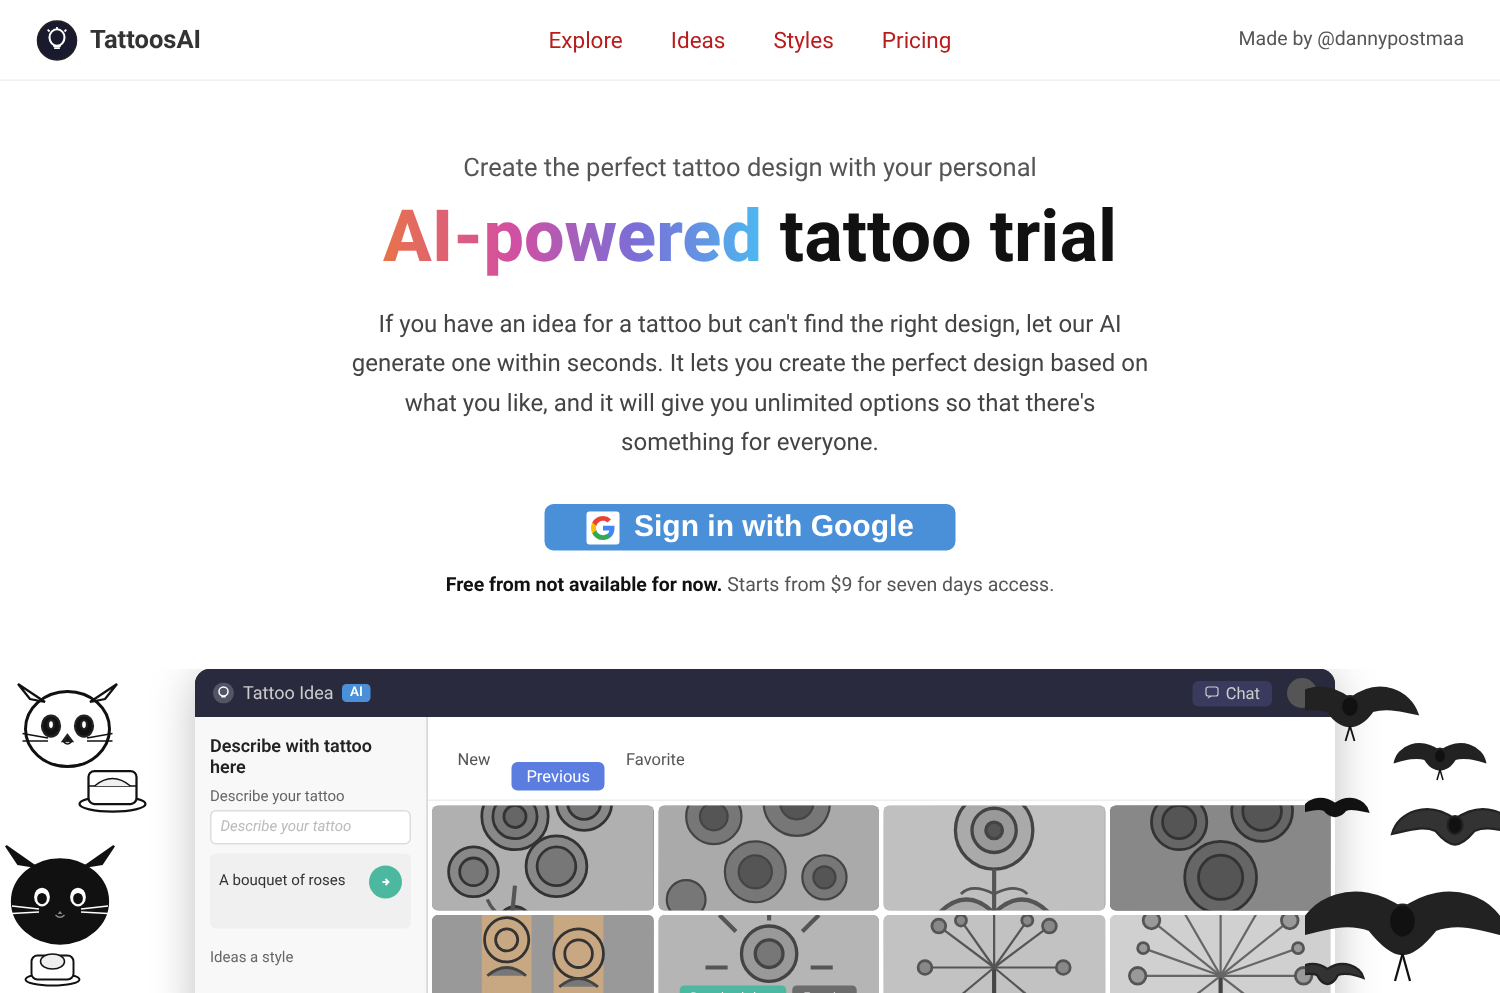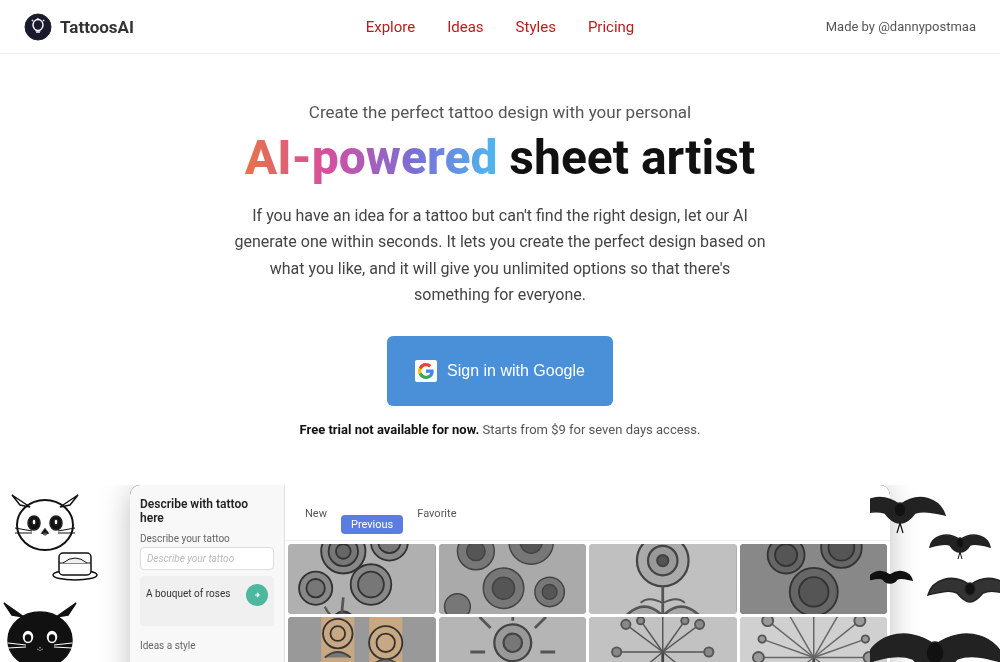--- a/index.html
+++ b/index.html
@@ -83,23 +83,23 @@
       line-height: 1.65;
     }
     .google-btn {
       display: inline-flex;
       align-items: center;
       gap: 10px;
       background: #4A90D9;
       color: #fff;
       border: none;
       border-radius: 6px;
-      padding: 24px 28px;
-      font-size: 16px;
-      font-weight: 400;
+      padding: 4px 28px;
+      font-size: 20px;
+      font-weight: 700;
       cursor: pointer;
       text-decoration: none;
       margin-bottom: 16px;
     }
     .google-icon {
       width: 22px;
       height: 22px;
       background: #fff;
       border-radius: 2px;
       display: flex;
@@ -373,37 +373,37 @@
     <a class="nav-link" href="#">Ideas</a>
     <a class="nav-link" href="#">Styles</a>
     <a class="nav-link" href="#">Pricing</a>
   </div>
   <div class="nav-right">Made by @dannypostmaa</div>
 </nav>
 
 <section class="hero">
   <p class="hero-sub">Create the perfect tattoo design with your personal</p>
   <h1 class="hero-title">
-    <span class="ai-powered">AI-powered</span><span class="tattoo-artist"> sheet artist</span>
+    <span class="ai-powered">AI-powered</span><span class="tattoo-artist"> tattoo trial</span>
   </h1>
   <p class="hero-desc">If you have an idea for a tattoo but can't find the right design, let our AI generate one within seconds. It lets you create the perfect design based on what you like, and it will give you unlimited options so that there's something for everyone.</p>
   <div style="display:flex;flex-direction:column;align-items:center;">
     <button class="google-btn">
       <span class="google-icon">
         <svg width="16" height="16" viewBox="0 0 16 16" xmlns="http://www.w3.org/2000/svg">
           <path d="M15.68 8.18c0-.57-.05-1.12-.14-1.64H8v3.1h4.3a3.67 3.67 0 01-1.6 2.41v2h2.6c1.52-1.4 2.38-3.46 2.38-5.87z" fill="#4285F4"></path>
           <path d="M8 16c2.16 0 3.97-.72 5.3-1.94l-2.6-2a4.8 4.8 0 01-2.7.75c-2.08 0-3.84-1.4-4.47-3.28H.85v2.06A8 8 0 008 16z" fill="#34A853"></path>
           <path d="M3.53 9.53A4.8 4.8 0 013.28 8c0-.53.09-1.05.25-1.53V4.41H.85A8 8 0 000 8c0 1.29.31 2.51.85 3.59l2.68-2.06z" fill="#FBBC05"></path>
           <path d="M8 3.18c1.17 0 2.22.4 3.05 1.2l2.28-2.28A8 8 0 008 0a8 8 0 00-7.15 4.41l2.68 2.06C4.16 4.58 5.92 3.18 8 3.18z" fill="#EA4335"></path>
         </svg>
       </span>
       <span>Sign in with Google</span>
     </button>
     <p class="trial-text">
-      <strong>Free trial not available for now.</strong><span> Starts from $9 for seven days access.</span>
+      <strong>Free from not available for now.</strong><span> Starts from $9 for seven days access.</span>
     </p>
   </div>
 </section>
 
 <div class="app-wrapper">
 
   <div class="side-art-left">
     <svg viewBox="0 0 140 240" xmlns="http://www.w3.org/2000/svg" width="140" height="240">
 
       <g transform="translate(10,10)" fill="none" stroke="#222" stroke-width="1.5">
@@ -494,20 +494,41 @@
 
         <g transform="translate(15,200)">
           <path d="M0,0 C-10,-7 -22,-2 -24,6 C-18,4 -12,2 -7,4 C-5,8 -2,10 0,10 C2,10 5,8 7,4 C12,2 18,4 24,6 C22,-2 10,-7 0,0Z" fill="#333"></path>
         </g>
       </g>
     </svg>
   </div>
 
   <div class="app-mockup">
 
+    <div class="app-titlebar">
+      <div class="app-title-left">
+        <svg width="14" height="14" viewBox="0 0 14 14">
+          <circle cx="7" cy="7" r="7" fill="#fff" opacity="0.2"></circle>
+          <circle cx="7" cy="6" r="3" fill="none" stroke="#fff" stroke-width="1"></circle>
+          <rect x="5.5" y="9" width="3" height="1" rx="0.3" fill="#fff"></rect>
+        </svg>
+        <span>Tattoo Idea</span>
+        <span class="app-title-badge">AI</span>
+      </div>
+      <div class="app-title-right">
+        <div class="app-chat-btn">
+          <svg width="10" height="10" viewBox="0 0 10 10">
+              <rect x="1" y="1" width="8" height="6" rx="1.5" fill="none" stroke="#ccc" stroke-width="0.8"></rect>
+              <path d="M3,7 L2,9 L5,7" fill="#ccc"></path>
+            </svg>
+          <span>Chat</span>
+        </div>
+        <div class="app-avatar"></div>
+      </div>
+    </div>
 
     <div class="app-body">
 
       <div class="app-sidebar">
         <div class="sidebar-title">Describe with tattoo here</div>
         <div class="sidebar-label">Describe your tattoo</div>
         <div class="sidebar-input" style="color:#bbb;font-style:italic;">Describe your tattoo</div>
         <div style="background:#f0f0f0;border-radius:4px;padding:6px;position:relative;min-height:50px;margin-bottom:6px;">
           <span class="sidebar-value">A bouquet of roses</span>
           <div class="generate-circle">

